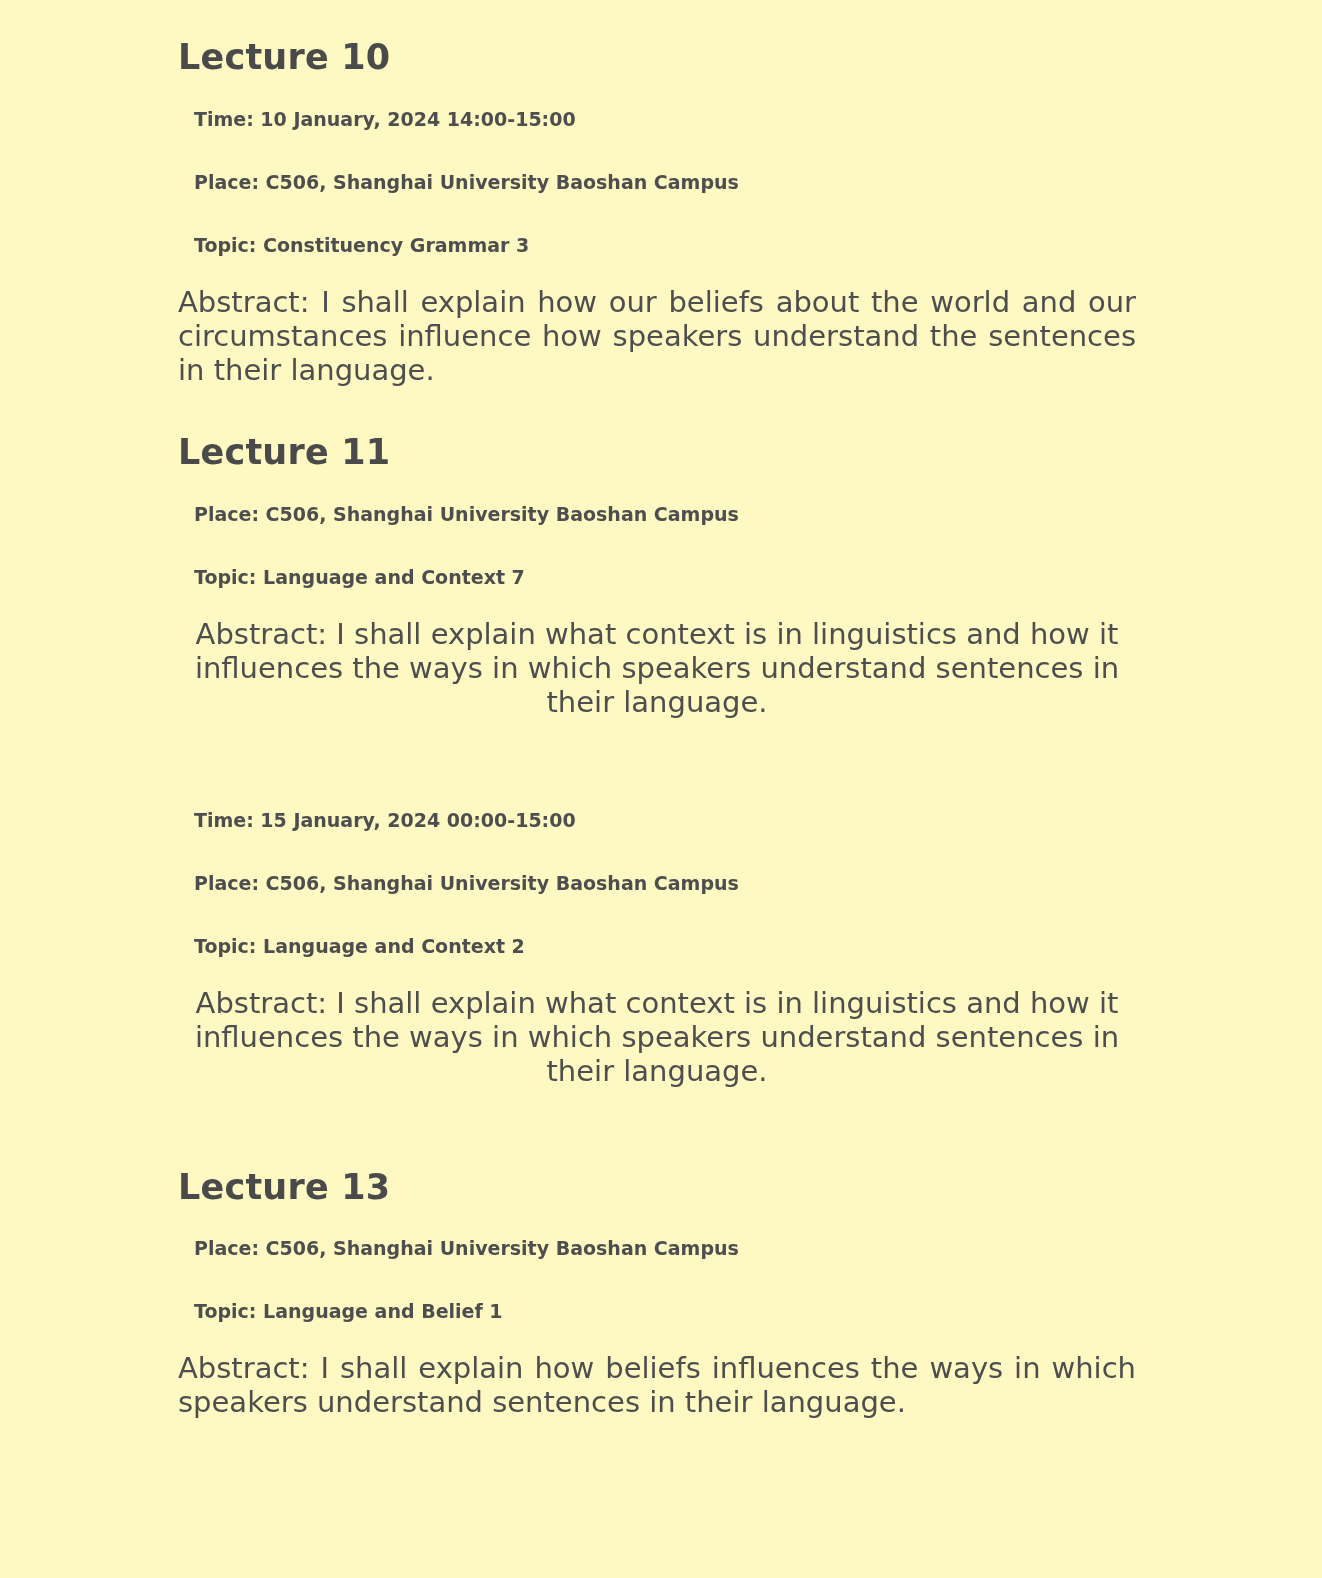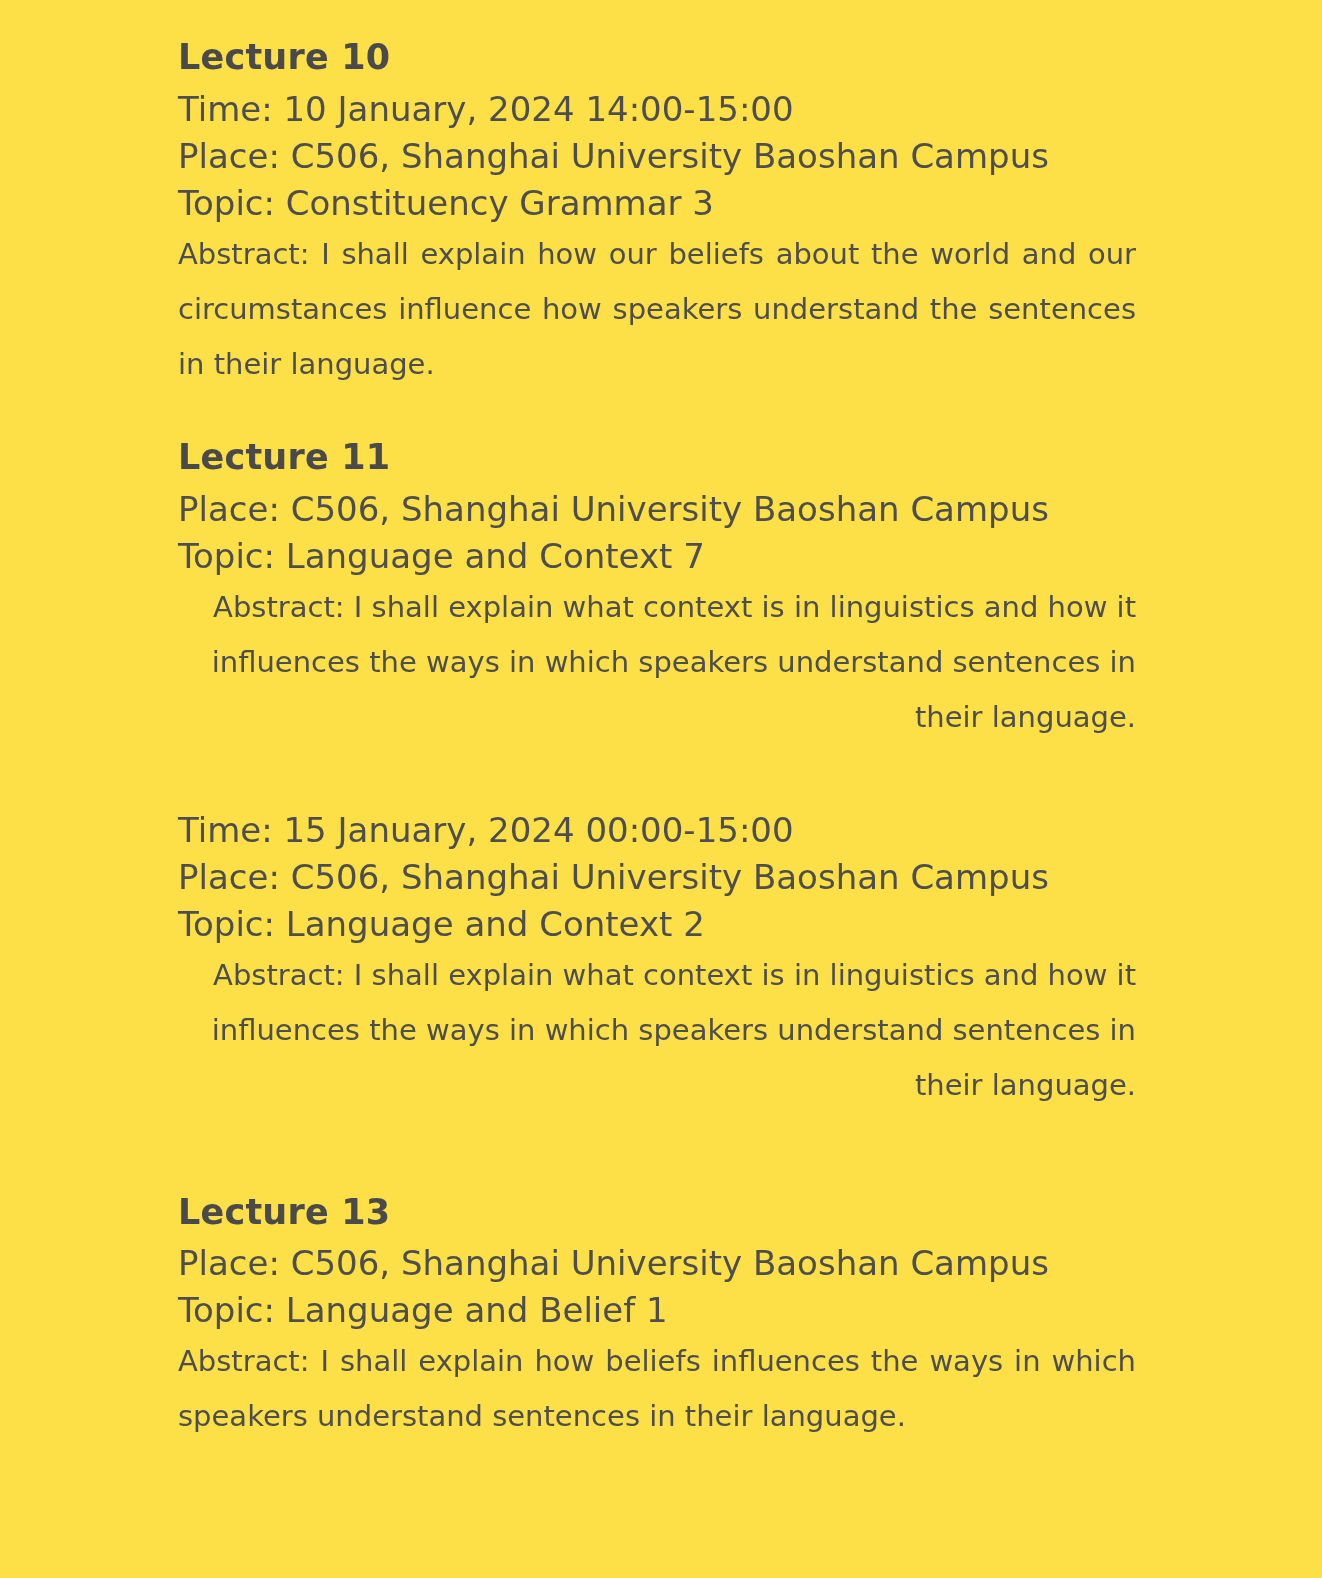--- a/index.html
+++ b/index.html
@@ -13,51 +13,52 @@
     font-family: "DejaVu Sans", sans-serif;
     color: #4a4a4a;
     overflow: hidden;
   }
   .page {
     position: relative;
     width: 1322px;
     height: 1578px;
     box-sizing: border-box;
     padding: 36px 74px 0 178px;
-    background: #fde047;
+    background: #fef9c3;
   }
   .lecture {
     margin: 0 0 0 0;
   }
   .lecture-title {
     font-size: 35px;
     font-weight: bold;
     color: #4a4a4a;
     line-height: 1.25;
     margin: 0 0 6px 0;
     letter-spacing: 0.2px;
   }
   .line {
-    font-size: 34px;
+    font-size: 19px;
     line-height: 47px;
     color: #4e4e4e;
-    margin: 0;
+    margin: 16px;
     white-space: nowrap;
+    font-weight: bold;
   }
   .abstract {
     font-size: 29px;
-    line-height: 55px;
+    line-height: 34px;
     color: #4e4e4e;
     margin: 0;
     text-align: justify;
     text-justify: inter-word;
     width: 958px;
   }
   .abstract.nojustify {
-    text-align: right;
+    text-align: center;
   }
   .gap-sm { height: 44px; }
   .gap-md { height: 62px; }
   .gap-lg { height: 78px; }
 </style>
 </head>
 <body>
 
 <div class="page">
 

